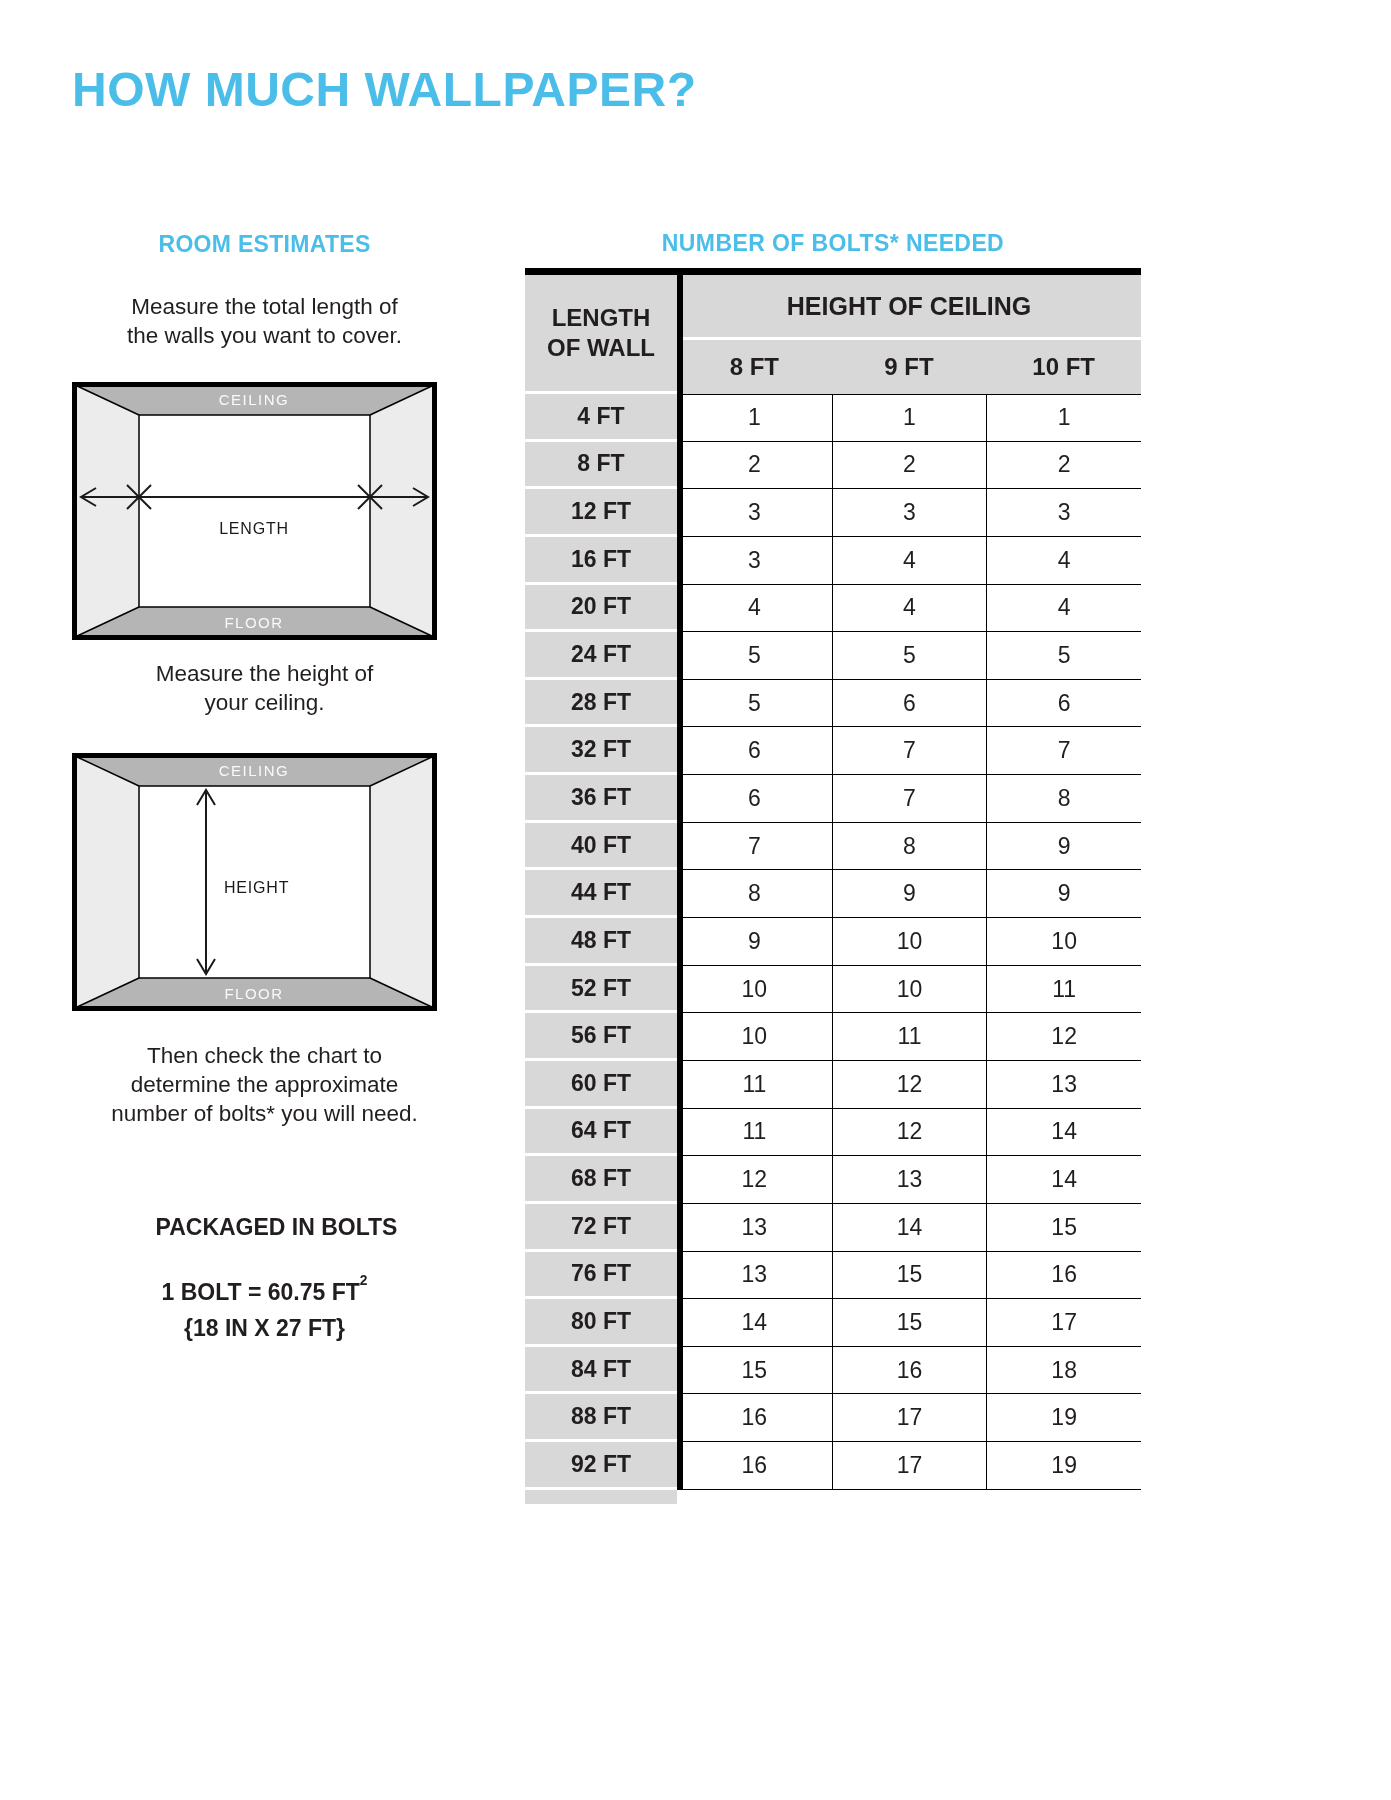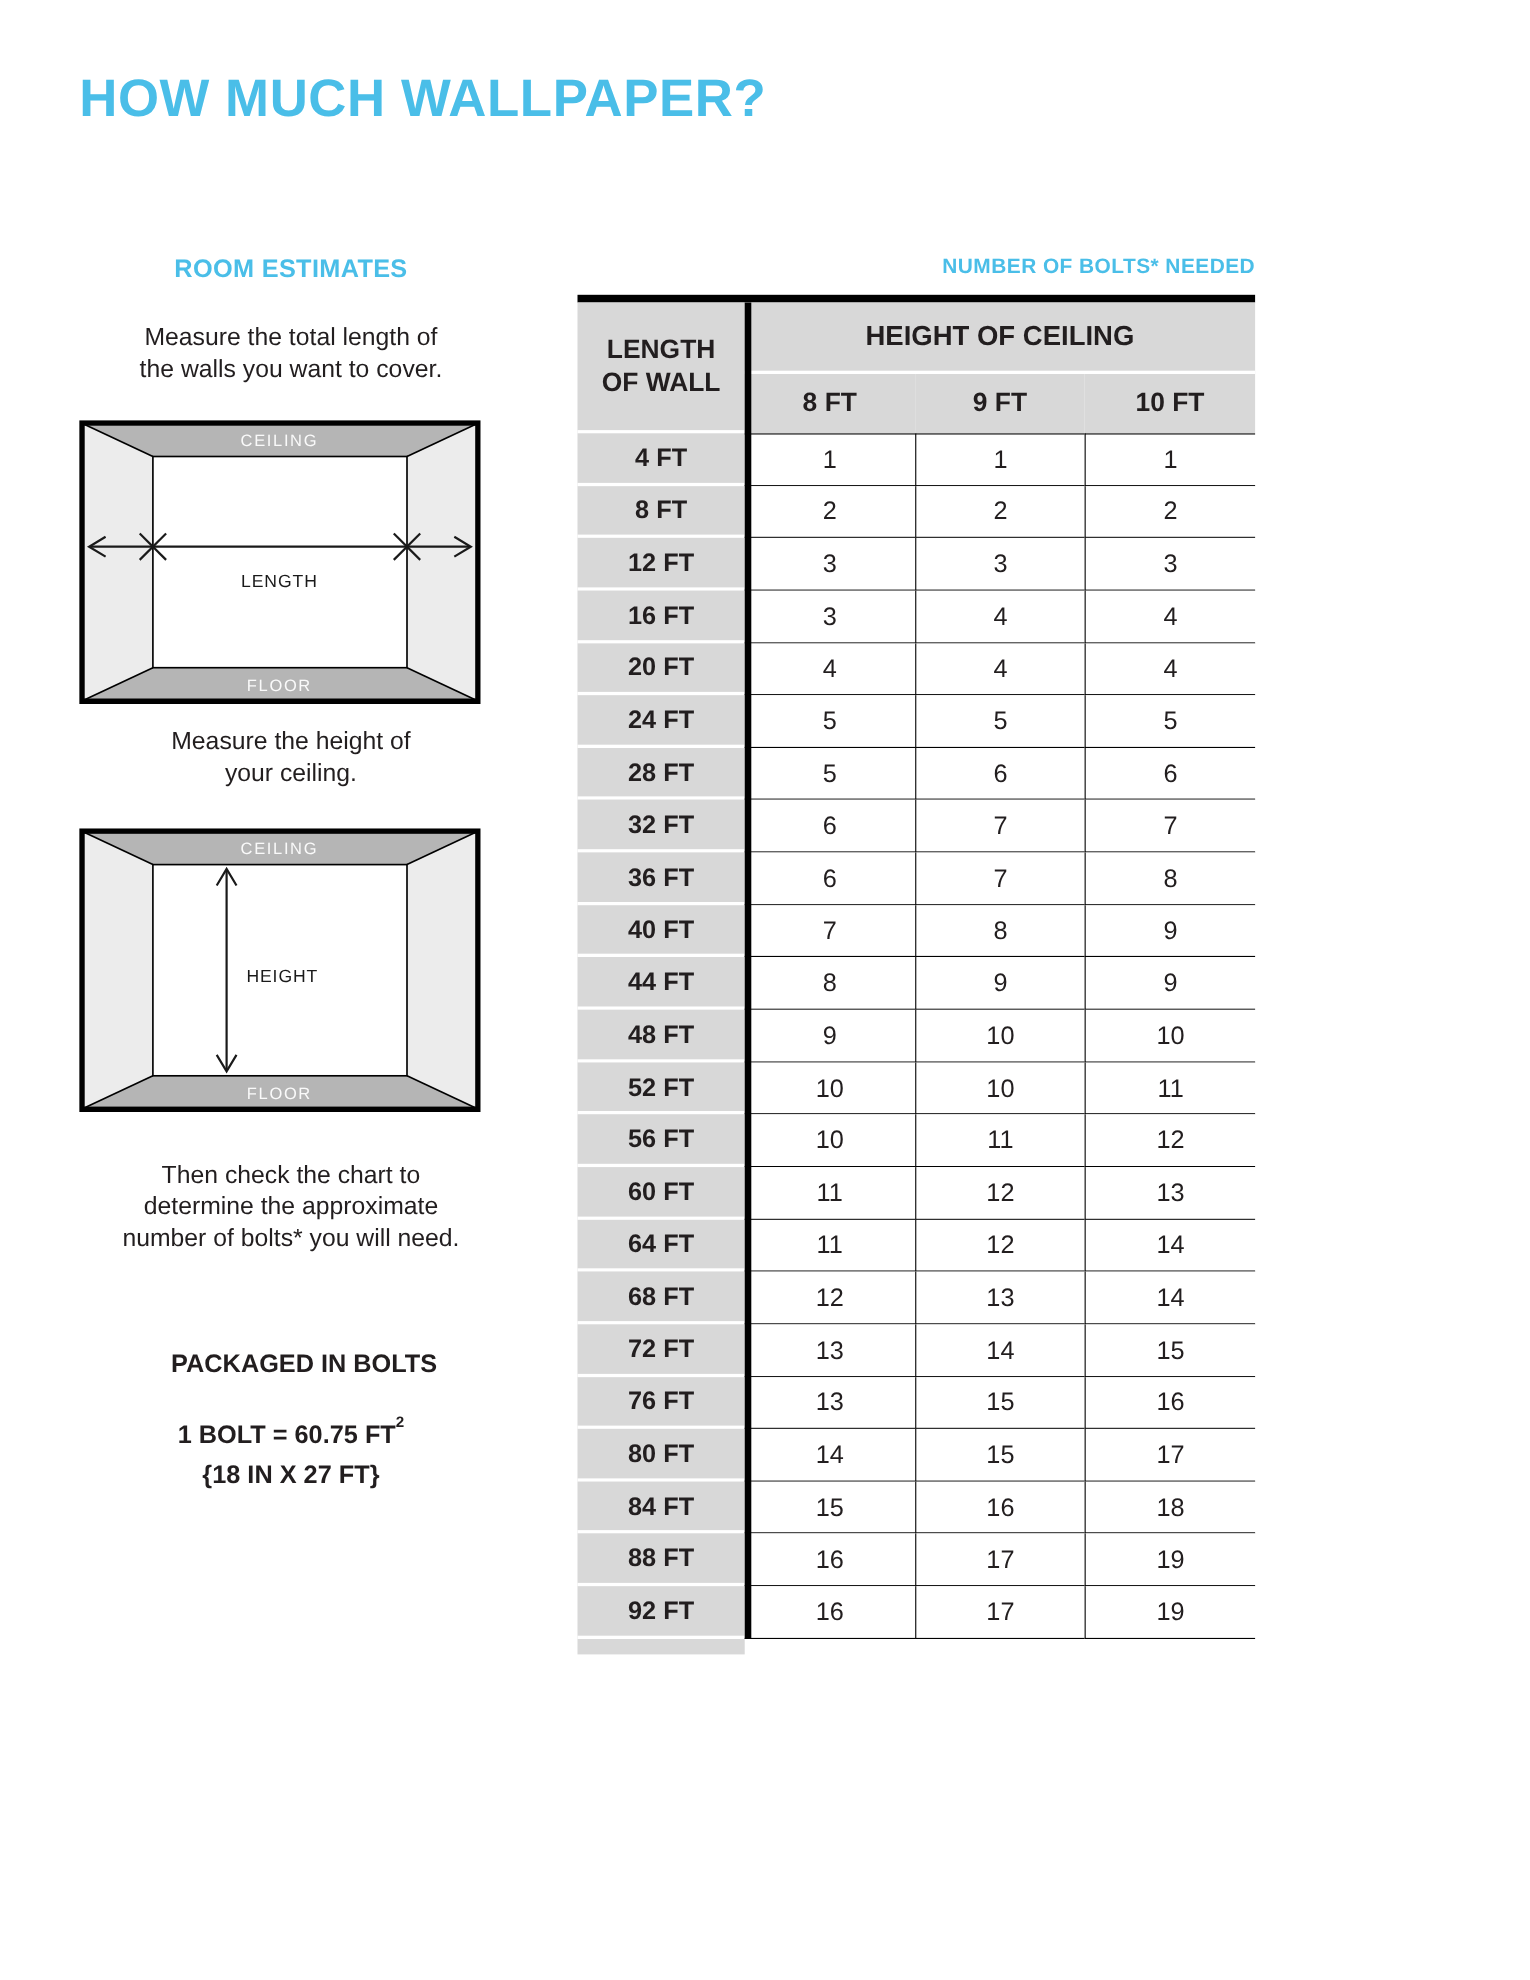--- a/index.html
+++ b/index.html
@@ -15,42 +15,42 @@
   .page{position:relative;width:1391px;height:1800px;background:#ffffff;overflow:hidden;}
 
   .page-title{position:absolute;left:72px;top:62px;font-size:48px;font-weight:bold;color:var(--accent,#4abee8);letter-spacing:0.5px;}
 
   
   .left{position:absolute;left:72px;top:230px;width:385px;text-align:center;}
   .section-heading{color:var(--accent,#4abee8);font-size:23px;font-weight:bold;letter-spacing:0.3px;line-height:28px;}
   .step{font-size:22.5px;line-height:29px;white-space:pre-line;}
   .step1{margin-top:34px;}
   .step2{margin-top:19px;}
-  .step3{margin-top:42px;}
+  .step3{margin-top:30px;}
   .diagram{display:block;}
   .diagram-1{margin-top:32px;}
   .diagram-2{margin-top:36px;}
   .band{fill:var(--band-gray,#b5b5b5);}
   .wall{fill:var(--wall-gray,#ececec);}
   .inner-room{fill:#ffffff;stroke:#000;stroke-width:1.5;}
   .edge{stroke:#000;stroke-width:1.5;}
   .frame{fill:none;stroke:#000;stroke-width:5;}
   .dim{stroke:#1a1a1a;stroke-width:2;fill:none;}
   .band-label{fill:#fafafa;font-size:15px;letter-spacing:1.5px;font-family:"Liberation Sans",sans-serif;}
   .dim-label{fill:#1a1a1a;font-size:16px;letter-spacing:0.8px;font-family:"Liberation Sans",sans-serif;}
 
   .footnote{margin-top:84px;font-size:23px;font-weight:bold;line-height:30px;}
   .footnote .indent{padding-left:24px;}
   .bolt-info{margin-top:30px;font-size:23px;font-weight:bold;line-height:30px;}
   .bolt-info sup{font-size:60%;position:relative;top:-0.45em;}
   .bolt-info .dims{margin-top:6px;}
 
   
   .right{position:absolute;left:525px;top:230px;width:616px;}
-  .table-title{text-align:right;color:var(--accent,#4abee8);font-size:19px;font-weight:bold;letter-spacing:0.4px;line-height:26px;margin-bottom:12px;}
+  .table-title{text-align:center;color:var(--accent,#4abee8);font-size:23px;font-weight:bold;letter-spacing:0.4px;line-height:26px;margin-bottom:12px;}
   .bolts-table{position:relative;border-top:7px solid #000;}
   .tgrid{display:grid;grid-template-columns:152px 1fr 1fr 1fr;grid-template-rows:65px 54px;grid-auto-rows:47.65px;}
   .cell{display:flex;align-items:center;justify-content:center;}
   .corner{grid-column:1;grid-row:1 / 3;background:var(--cell-gray,#d8d8d8);border-bottom:3px solid #fff;
           flex-direction:column;font-weight:bold;font-size:24px;line-height:30px;}
   .hoc{grid-column:2 / 5;grid-row:1;background:var(--cell-gray,#d8d8d8);border-bottom:3px solid #fff;
        font-weight:bold;font-size:25px;}
   .colhead{grid-row:2;background:var(--cell-gray,#d8d8d8);font-weight:bold;font-size:24px;}
   .ch1{grid-column:2;} .ch2{grid-column:3;} .ch3{grid-column:4;}
   .row-wrap{display:contents;}

